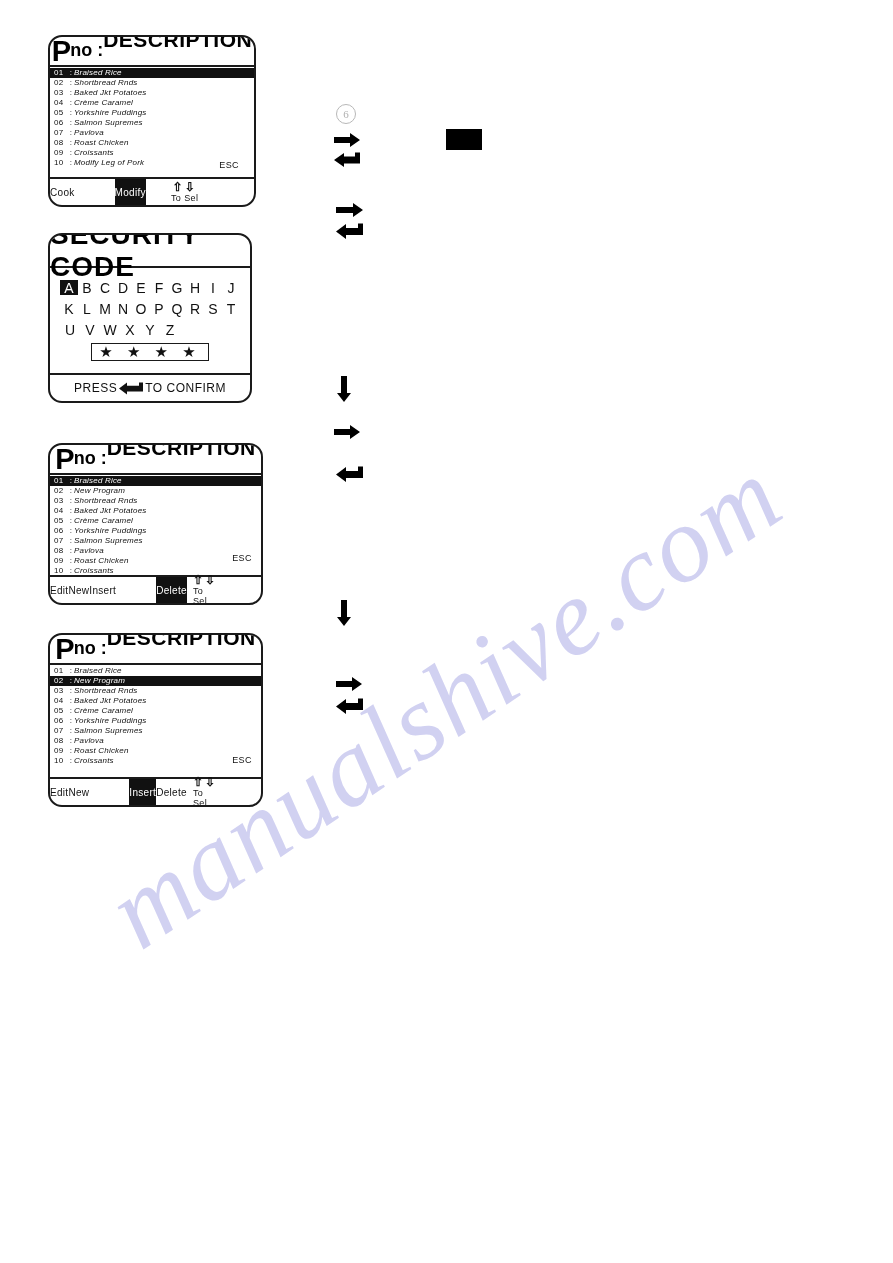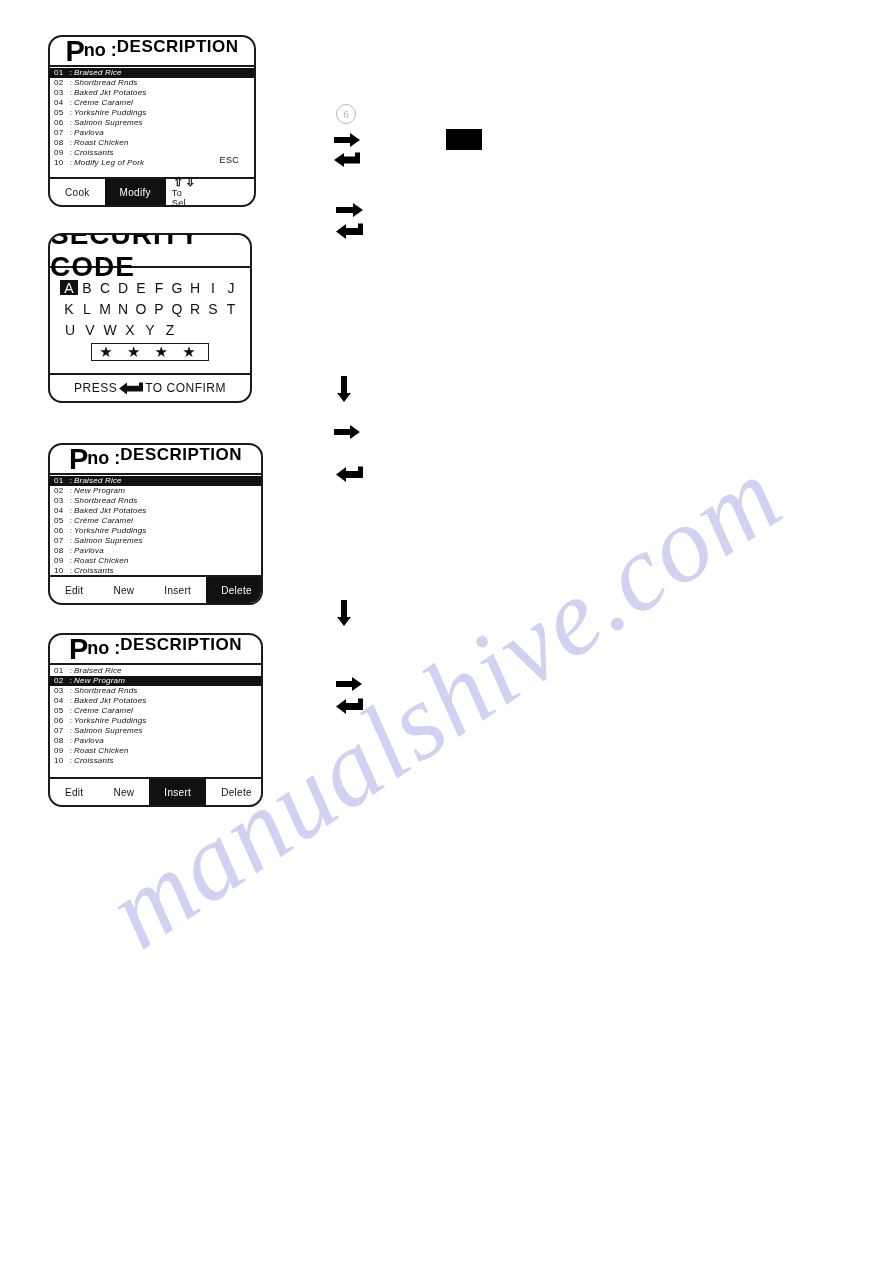--- a/index.html
+++ b/index.html
@@ -68,25 +68,25 @@
     letter-spacing: -1px;
   }
   .hdr-no {
     font-size: 18px;
     font-weight: bold;
     line-height: 26px;
     letter-spacing: 0px;
     padding-bottom: 1px;
   }
   .hdr-desc {
-    font-size: 17px;
+    font-size: 21px;
     font-weight: bold;
     line-height: 26px;
     letter-spacing: .5px;
-    padding-bottom: 4px;
+    padding-bottom: 11px;
   }
 
   
   .prog-list {
     padding: 1px 0 0 0;
   }
   .prog-row {
     display: flex;
     align-items: center;
     font-size: 8px;
@@ -115,26 +115,27 @@
     align-items: stretch;
     box-sizing: border-box;
   }
   .keybtn {
     display: flex;
     align-items: center;
     justify-content: center;
     font-size: 10px;
     letter-spacing: .3px;
     color: #111;
-    padding: 0 15px;
+    padding: 0 0;
     box-sizing: border-box;
   }
   .keybtn.active {
     background: #111111;
     color: #ffffff;
+    margin-left: 40px;
   }
   .keyspacer { flex: 1 1 auto; }
   .keyhint {
     display: flex;
     flex-direction: column;
     align-items: center;
     justify-content: center;
     font-size: 8px;
     line-height: 9px;
     color: #111;

